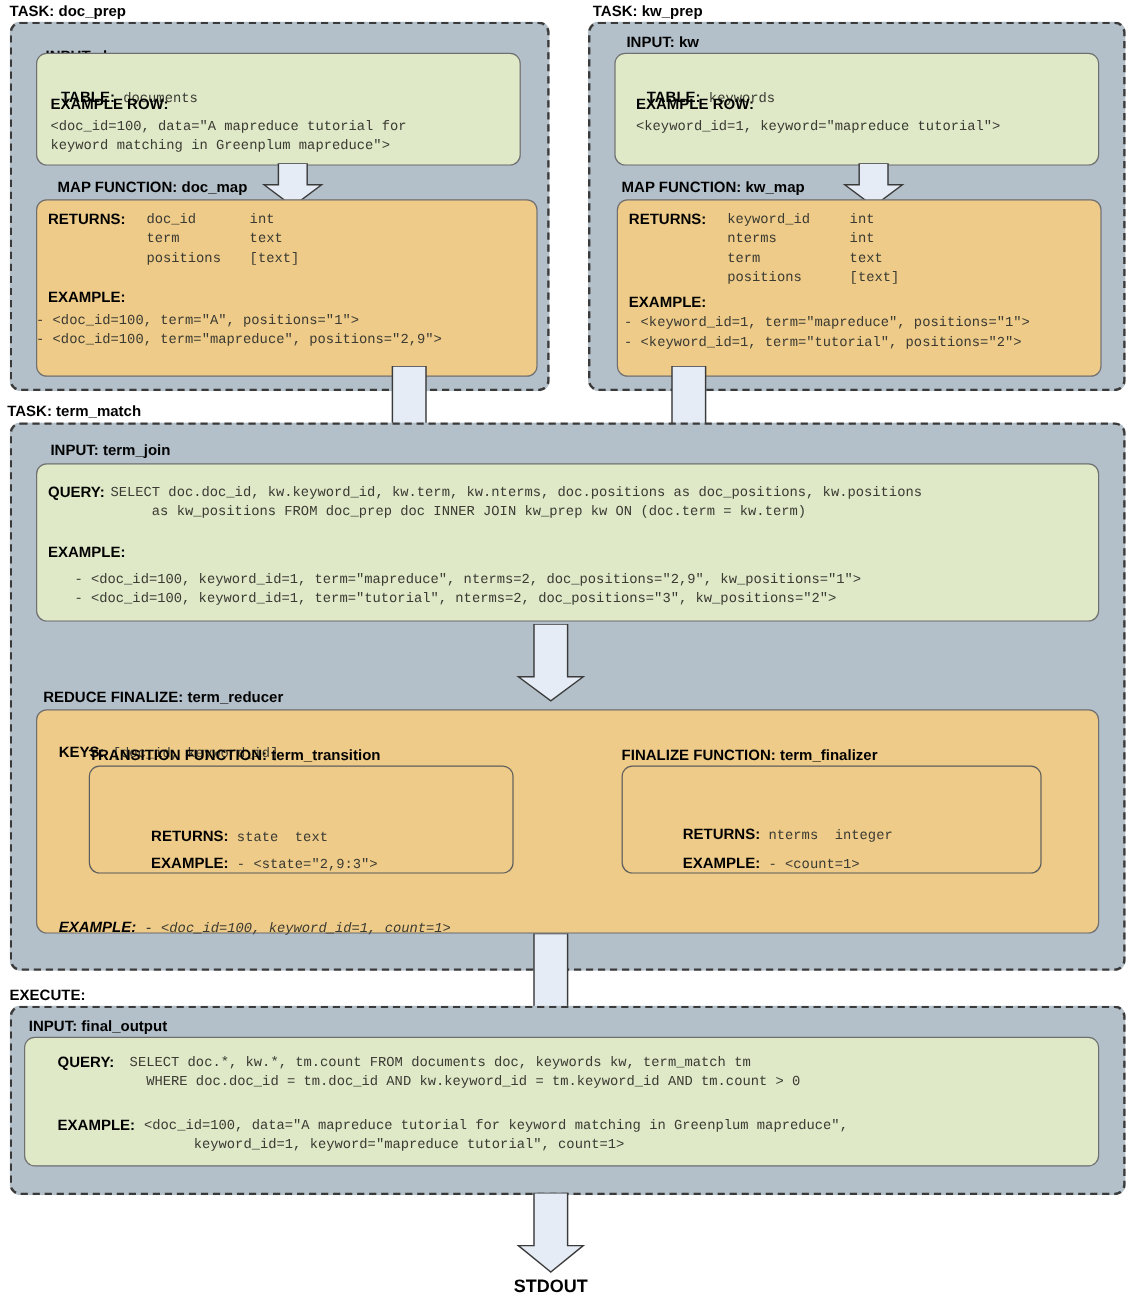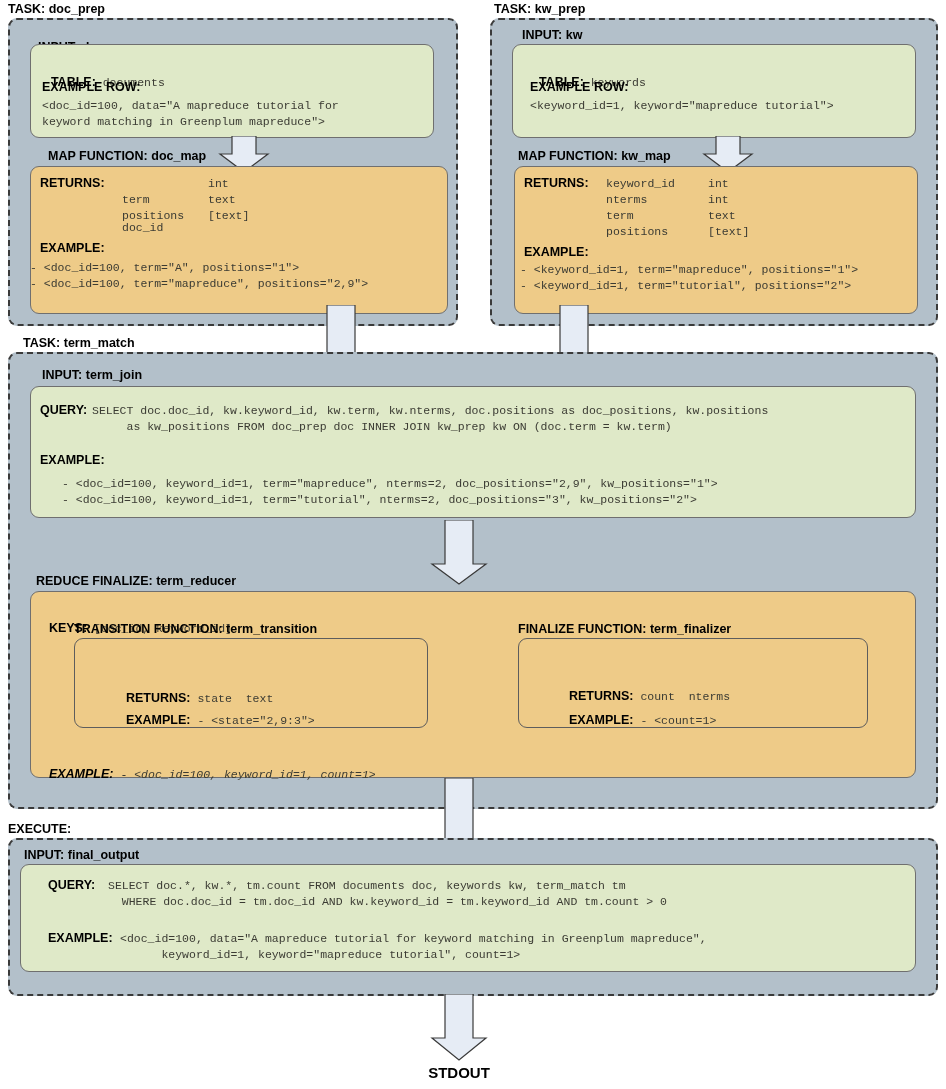--- a/index.html
+++ b/index.html
@@ -67,21 +67,21 @@
   <polygon points="16,0 40,0 40,18 52,18 28,36 4,18 16,18" fill="#e6ecf5" stroke="#3a3a3a" stroke-width="1.2"></polygon>
 </svg>
 
 <div class="inner-label" style="left:34px;top:149px;padding-left:14px;">
   <span>MAP FUNCTION:</span>
   <span class="val">doc_map</span>
 </div>
 
 <div class="box orange" style="left:30px;top:166px;width:418px;height:148px;"></div>
 <div class="row lbl" style="left:40px;top:176px;">RETURNS:</div>
-<div class="row mono" style="left:122px;top:176px;margin-top:44px;">doc_id</div>
+<div class="row mono" style="left:122px;top:176px;">doc_id</div>
 <div class="row mono" style="left:208px;top:176px;">int</div>
 <div class="row mono" style="left:122px;top:192px;">term</div>
 <div class="row mono" style="left:208px;top:192px;">text</div>
 <div class="row mono" style="left:122px;top:208px;">positions</div>
 <div class="row mono" style="left:208px;top:208px;">[text]</div>
 <div class="row lbl" style="left:40px;top:241px;">EXAMPLE:</div>
 <div class="row mono" style="left:30px;top:260px;">- &lt;doc_id=100, term="A", positions="1"&gt;</div>
 <div class="row mono" style="left:30px;top:276px;">- &lt;doc_id=100, term="mapreduce", positions="2,9"&gt;</div>
 
 <div class="task-label" style="left:494px;top:2px;">TASK: kw_prep</div>
@@ -122,21 +122,21 @@
 <div class="row mono" style="left:520px;top:262px;">- &lt;keyword_id=1, term="mapreduce", positions="1"&gt;</div>
 <div class="row mono" style="left:520px;top:278px;">- &lt;keyword_id=1, term="tutorial", positions="2"&gt;</div>
 
 <svg class="arrow" style="left:310px;top:305px;" width="62" height="84" viewBox="0 0 62 84">
   <polygon points="17,0 45,0 45,60 58,60 31,82 4,60 17,60" fill="#e6ecf5" stroke="#3a3a3a" stroke-width="1.2"></polygon>
 </svg>
 <svg class="arrow" style="left:543px;top:305px;" width="62" height="84" viewBox="0 0 62 84">
   <polygon points="17,0 45,0 45,60 58,60 31,82 4,60 17,60" fill="#e6ecf5" stroke="#3a3a3a" stroke-width="1.2"></polygon>
 </svg>
 
-<div class="task-label" style="left:23px;top:336px;">TASK: term_match</div>
+<div class="task-label" style="left:6px;top:336px;">TASK: term_match</div>
 <div class="dashed-panel" style="left:8px;top:352px;width:930px;height:457px;"></div>
 
 <div class="inner-label" style="left:42px;top:368px;">
   <span>INPUT:</span>
   <span class="val">term_join</span>
 </div>
 
 <div class="box green" style="left:30px;top:386px;width:886px;height:132px;"></div>
 <div class="row lbl" style="left:40px;top:403px;">QUERY:</div>
 <div class="row mono" style="left:92px;top:403px;">SELECT doc.doc_id, kw.keyword_id, kw.term, kw.nterms, doc.positions as doc_positions, kw.positions</div>
@@ -170,21 +170,21 @@
 <div class="row" style="left:117px;top:692px;">
   <span class="lbl">EXAMPLE:</span><span class="mono"> </span><span class="mono">- &lt;state="2,9:3"&gt;</span>
 </div>
 
 <div class="inner-label" style="left:518px;top:622px;">
   <span>FINALIZE FUNCTION:</span>
   <span class="val">term_finalizer</span>
 </div>
 <div class="box plain" style="left:518px;top:638px;width:350px;height:90px;"></div>
 <div class="row" style="left:560px;top:668px;">
-  <span class="lbl">RETURNS:</span><span class="mono"> </span><span class="mono">count  nterms</span>
+  <span class="lbl">RETURNS:</span><span class="mono"> </span><span class="mono">nterms  integer</span>
 </div>
 <div class="row" style="left:560px;top:692px;">
   <span class="lbl">EXAMPLE:</span><span class="mono"> </span><span class="mono">- &lt;count=1&gt;</span>
 </div>
 
 <div class="row" style="left:40px;top:746px;font-style:italic;">
   <span class="lbl">EXAMPLE:</span><span class="mono"> </span><span class="mono">- &lt;doc_id=100, keyword_id=1, count=1&gt;</span>
 </div>
 
 <svg class="arrow" style="left:428px;top:778px;" width="62" height="86" viewBox="0 0 62 86">

